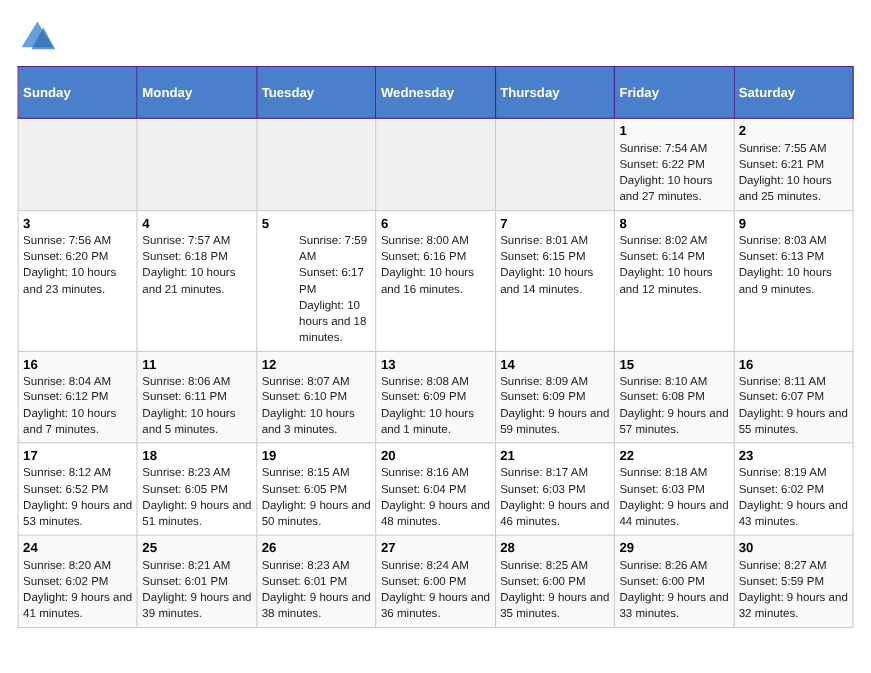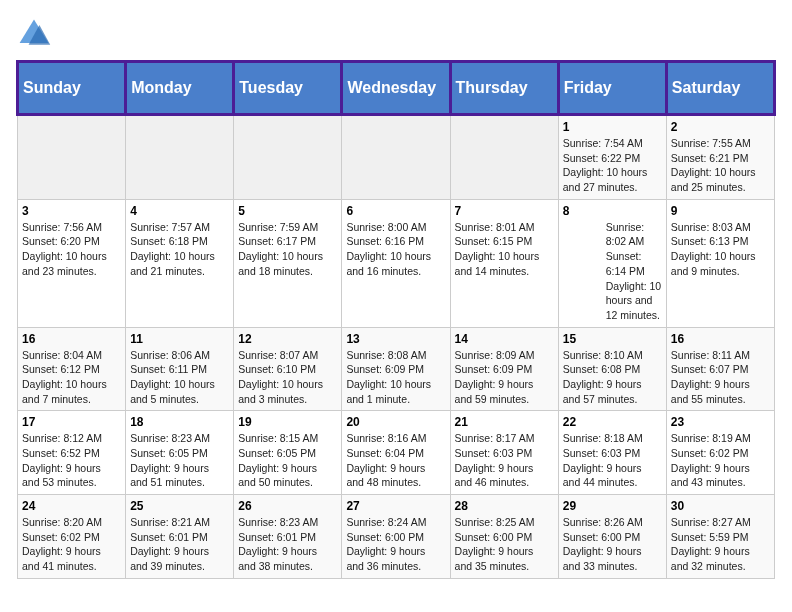--- a/index.html
+++ b/index.html
@@ -52,22 +52,22 @@
       border-collapse: collapse;
       font-size: 11px;
     }
     .calendar thead tr {
       background: #4a7fcb;
     }
     .calendar thead th {
       color: #fff;
       padding: 16px 4px;
       text-align: left;
-      font-size: 16px;
-      border: 3px solid #4c1d95;
+      font-size: 12px;
+      border: 1px solid #4c1d95;
     }
     .calendar tbody tr {
       vertical-align: top;
     }
     .calendar tbody td {
       border: 1px solid #ccc;
       padding: 4px;
       min-height: 80px;
       width: calc(100% / 7);
       background: #fff;
@@ -151,39 +151,39 @@
 Daylight: 10 hours and 23 minutes.</div>
         </td>
         <td>
           <span class="day-number">4</span>
           <div class="day-info" style="white-space: pre-line;">Sunrise: 7:57 AM
 Sunset: 6:18 PM
 Daylight: 10 hours and 21 minutes.</div>
         </td>
         <td>
           <span class="day-number">5</span>
-          <div class="day-info" style="white-space: pre-line;">Sunrise: 7:59 AM
+          <div class="day-info" style="white-space: pre-line; margin-left: 34px;">Sunrise: 7:59 AM
 Sunset: 6:17 PM
 Daylight: 10 hours and 18 minutes.</div>
         </td>
         <td>
           <span class="day-number">6</span>
           <div class="day-info" style="white-space: pre-line;">Sunrise: 8:00 AM
 Sunset: 6:16 PM
 Daylight: 10 hours and 16 minutes.</div>
         </td>
         <td>
           <span class="day-number">7</span>
           <div class="day-info" style="white-space: pre-line;">Sunrise: 8:01 AM
 Sunset: 6:15 PM
 Daylight: 10 hours and 14 minutes.</div>
         </td>
         <td>
           <span class="day-number">8</span>
-          <div class="day-info" style="white-space: pre-line; margin-left: 43px;">Sunrise: 8:02 AM
+          <div class="day-info" style="white-space: pre-line;">Sunrise: 8:02 AM
 Sunset: 6:14 PM
 Daylight: 10 hours and 12 minutes.</div>
         </td>
         <td>
           <span class="day-number">9</span>
           <div class="day-info" style="white-space: pre-line;">Sunrise: 8:03 AM
 Sunset: 6:13 PM
 Daylight: 10 hours and 9 minutes.</div>
         </td>
       </tr>

